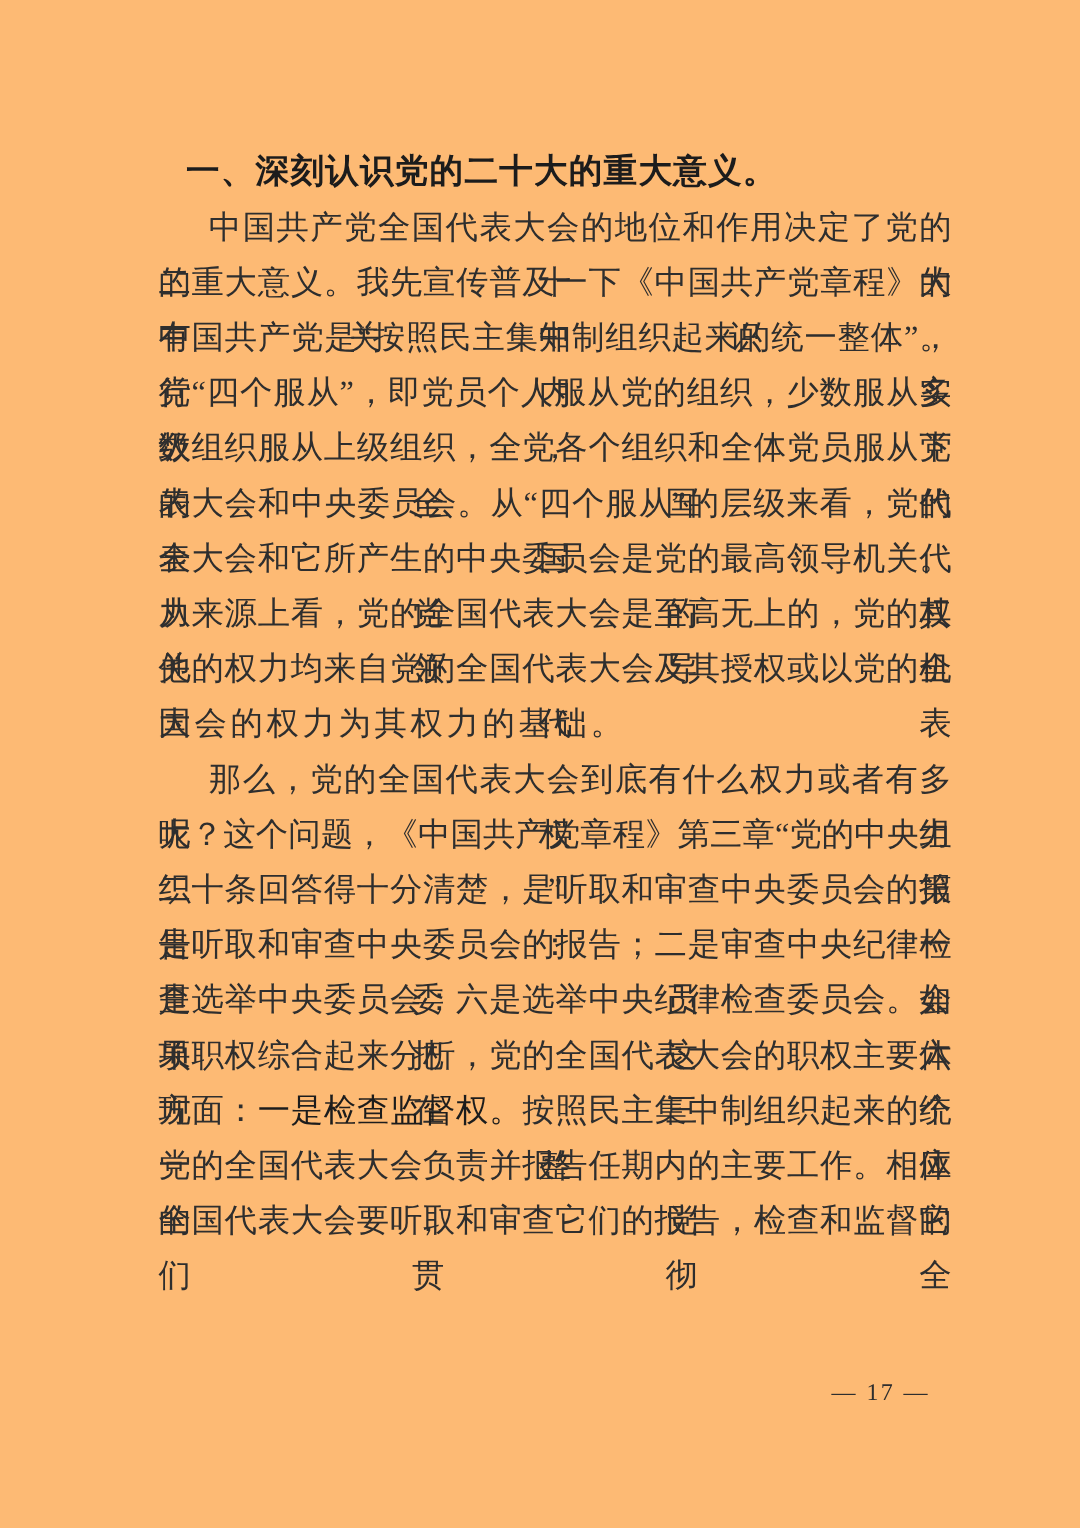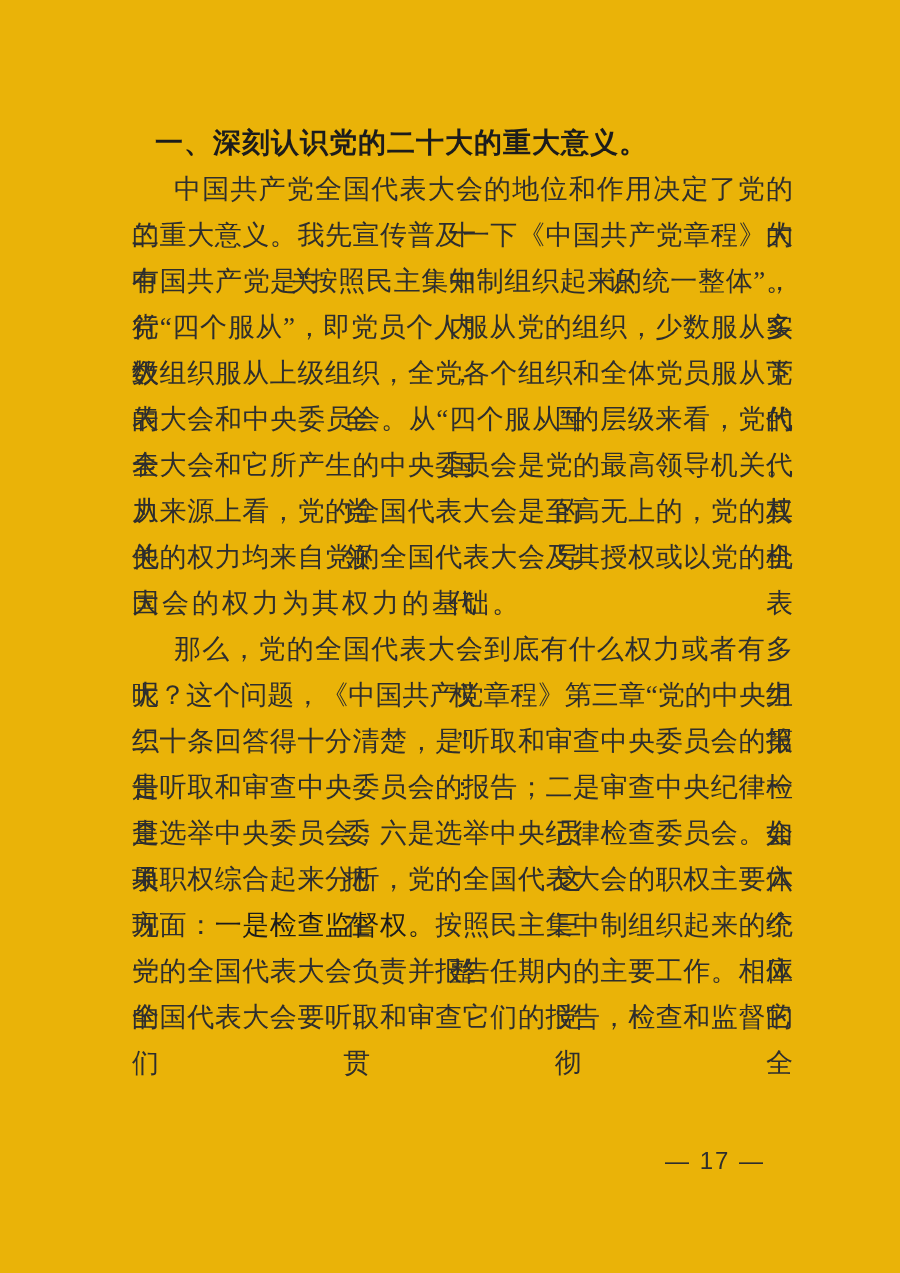--- a/index.html
+++ b/index.html
@@ -12,21 +12,21 @@
     background: #ffffff;
     overflow: hidden;
     position: relative;
     font-family: "Liberation Serif", "DejaVu Serif", serif;
   }
   .page {
     position: absolute;
     top: 0; left: 0;
     width: 900px;
     height: 1273px;
-    background: #eab308;
+    background: #fdba74;
     padding-top: 120px;
     box-sizing: border-box;
   }
   .heading {
     margin-left: 113px;
     width: 680px;
     text-indent: 42px;
     font-family: "Liberation Sans", "DejaVu Sans", sans-serif;
     font-weight: bold;
     font-size: 28px;
@@ -58,23 +58,23 @@
   .line.indent {
     text-indent: 42px;
   }
   .line .bold {
     font-weight: normal;
     color: #1c1c1c;
   }
   .page-number {
     position: absolute;
     top: 1146px;
-    right: 135px;
-    font-family: Liberation Sans, sans-serif;
-    font-size: 24px;
+    right: 125px;
+    font-family: Liberation Serif, serif;
+    font-size: 20px;
     line-height: 30px;
     color: #2e2e2e;
     letter-spacing: 2px;
   }
 </style>
 </head>
 <body>
 
 <div class="page">
   <div class="heading">一、深刻认识党的二十大的重大意义。</div>

